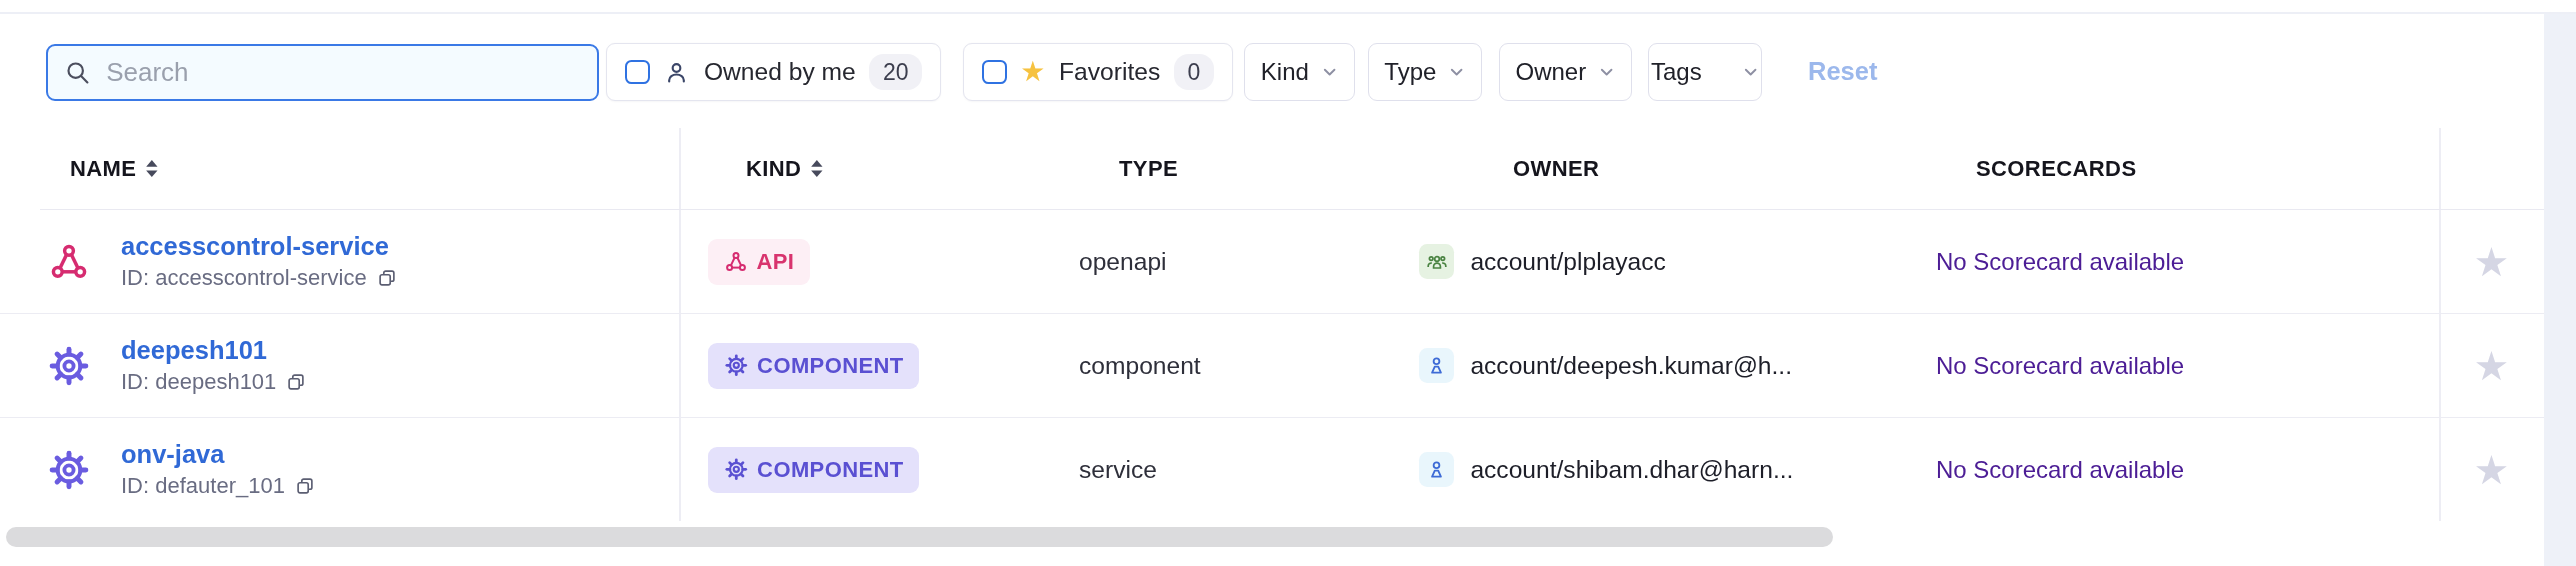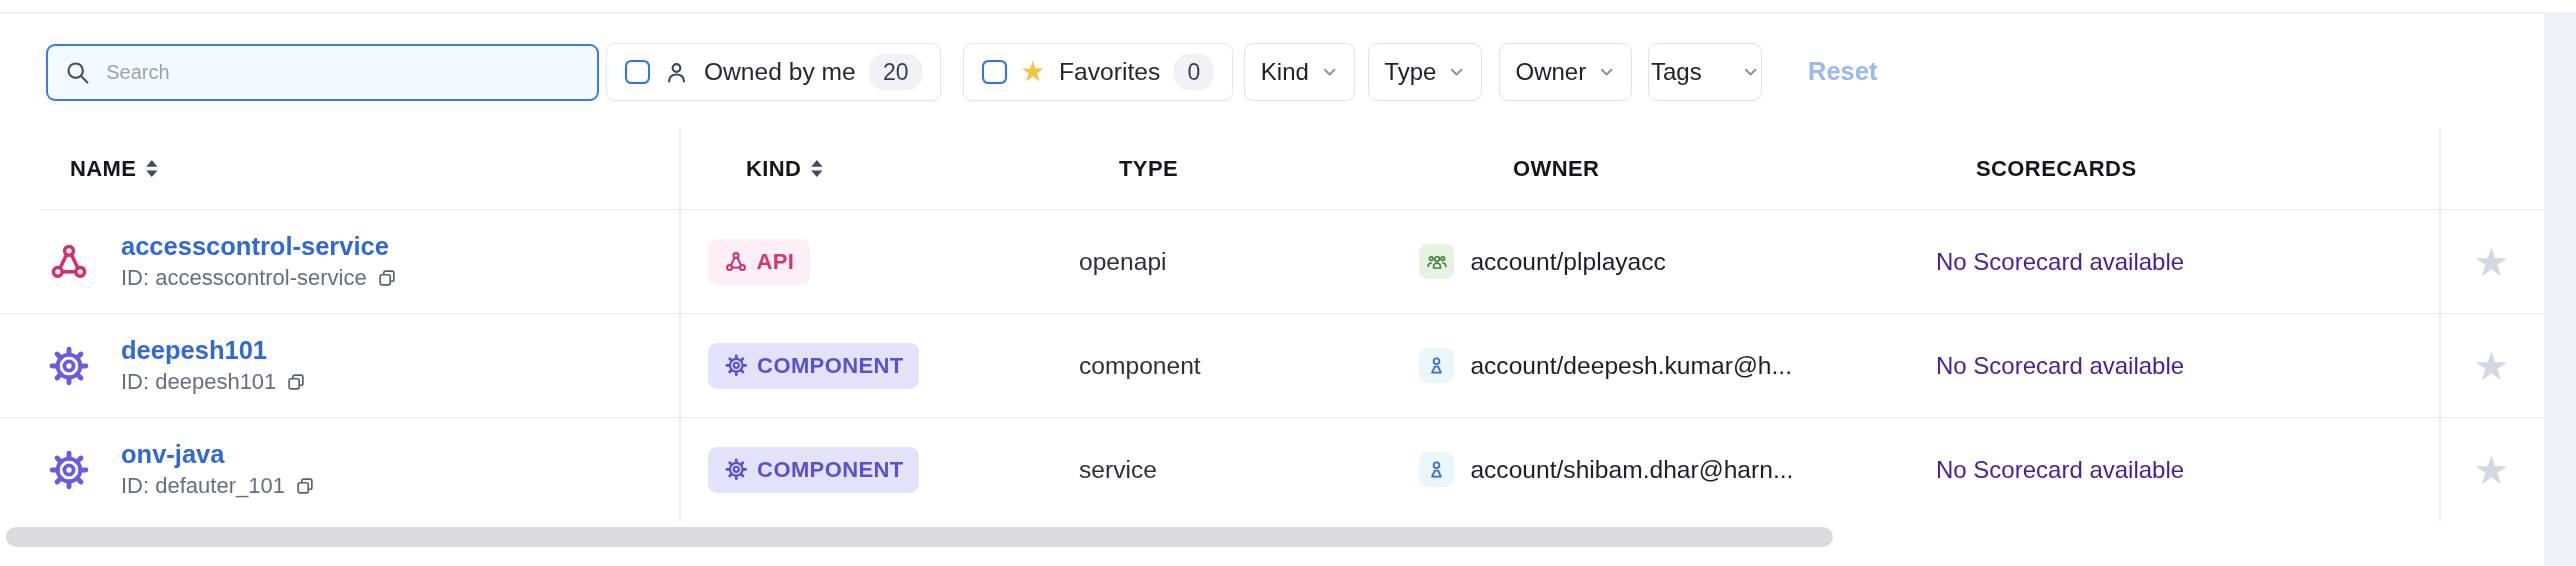--- a/index.html
+++ b/index.html
@@ -12,21 +12,21 @@
 
   
   .filter-bar{position:absolute;left:0;top:0;width:2576px;height:128px;}
   .search-box{
     position:absolute;left:46px;top:44px;width:553px;height:57px;box-sizing:border-box;
     border:2.7px solid #3a79e6;border-radius:9px;background:#f4fbff;
     display:flex;align-items:center;padding:0 16.4px;gap:12.8px;
   }
   .search-box input{
     border:none;outline:none;background:transparent;flex:1;
-    font-family:inherit;font-size:20px;color:#333;
+    font-family:inherit;font-size:26px;color:#333;
   }
   .search-box input::placeholder{color:#9aa0ad;}
   .check-group{
     position:absolute;top:43px;height:58px;box-sizing:border-box;background:#fff;
     border:1.8px solid #e4e5ef;border-radius:9px;display:flex;align-items:center;
     gap:13.7px;padding:0 18px;cursor:pointer;box-shadow:0 0.9px 1.8px rgba(20,20,40,.04);
   }
   #owned-group{left:606px;}
   #fav-group{left:963px;}
   .checkbox{

